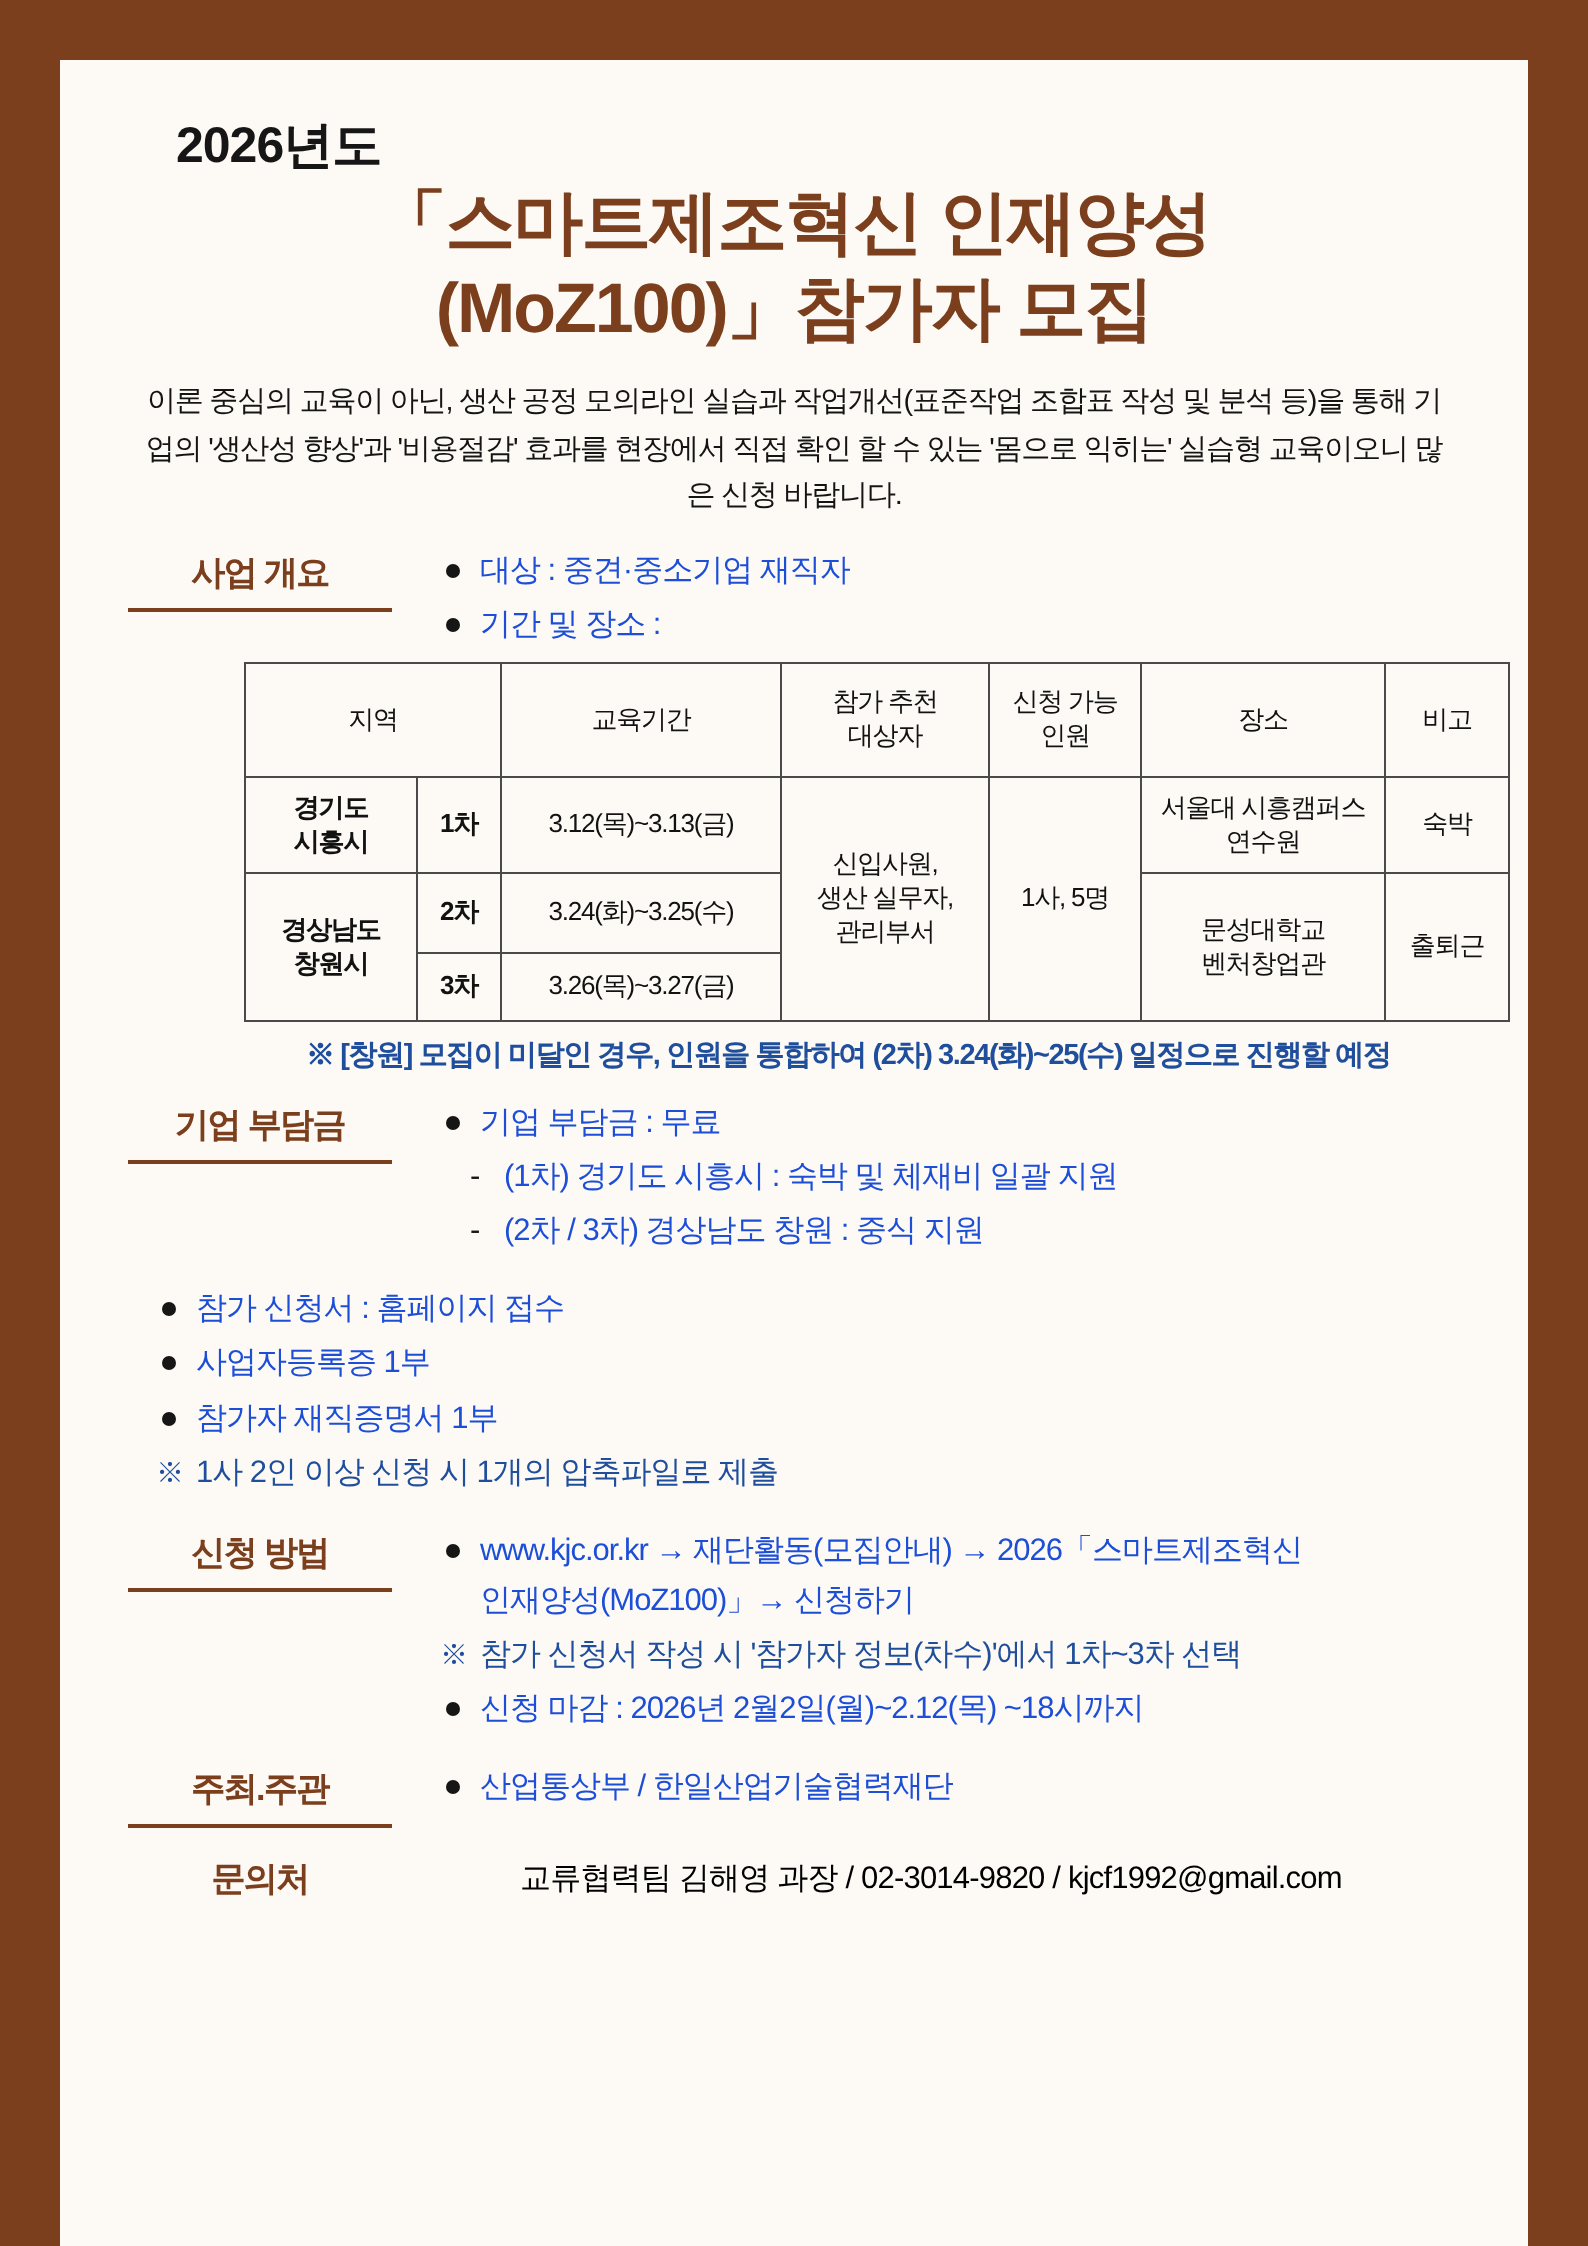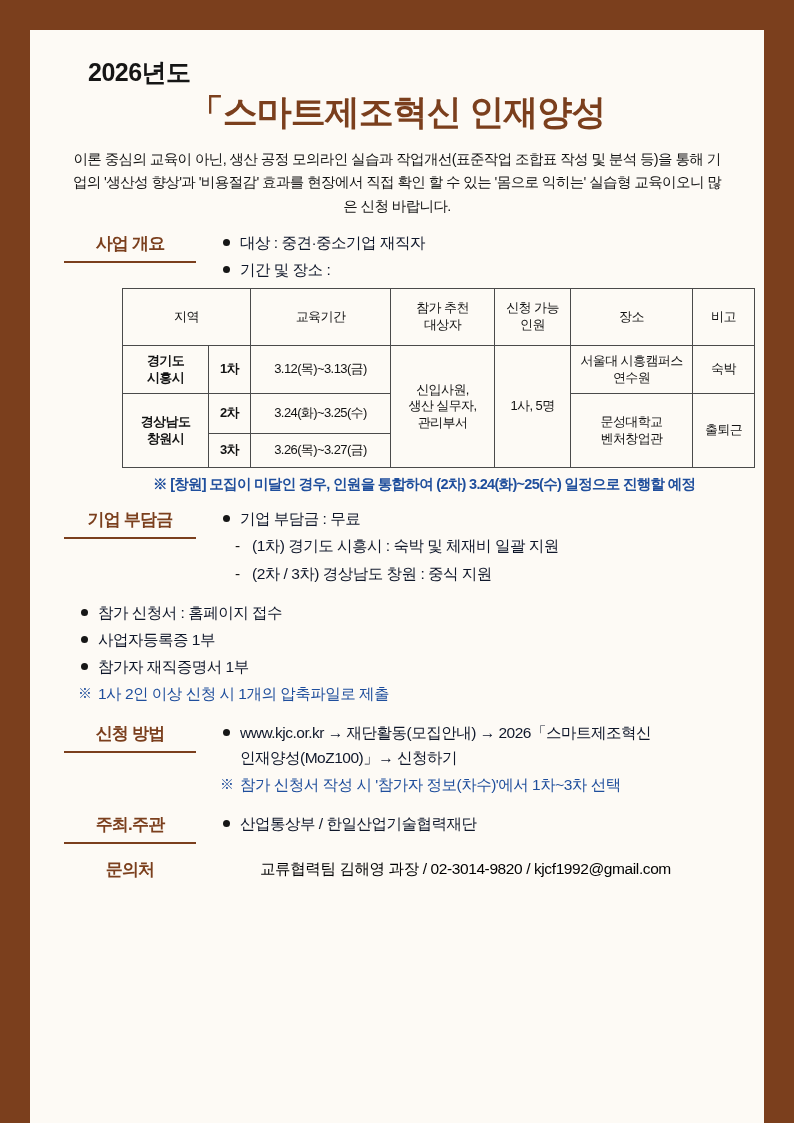--- a/index.html
+++ b/index.html
@@ -78,21 +78,21 @@
   ul.bullets {
     list-style: none;
     margin: 0;
     padding: 0;
   }
   ul.bullets li {
     position: relative;
     padding-left: 20px;
     font-size: 15.5px;
     line-height: 1.62;
-    color: #0f172a;
+    color: #1d4ed8;
     letter-spacing: -0.5px;
     margin-bottom: 2px;
   }
   ul.bullets li.dot::before {
     content: "";
     position: absolute;
     left: 3px;
     top: 9px;
     width: 7px;
     height: 7px;
@@ -177,20 +177,21 @@
 </style>
 </head>
 <body>
 
 <div class="page">
 
   <div class="title-year">2026년도</div>
 
   <div class="title-main">
     <div>「스마트제조혁신 인재양성</div>
+    <div>(MoZ100)」참가자 모집</div>
   </div>
 
   <div class="intro">이론 중심의 교육이 아닌, 생산 공정 모의라인 실습과 작업개선(표준작업 조합표 작성 및 분석 등)을 통해 기업의 '생산성 향상'과 '비용절감' 효과를 현장에서 직접 확인 할 수 있는 '몸으로 익히는' 실습형 교육이오니 많은 신청 바랍니다.</div>
 
   <div class="section">
     <div class="sec-label under">사업 개요</div>
     <div class="sec-body">
       <ul class="bullets">
         <li class="dot">대상 : 중견·중소기업 재직자</li>
         <li class="dot">기간 및 장소 :</li>
@@ -269,20 +270,21 @@
 
   <div class="section">
     <div class="sec-label under">신청 방법</div>
     <div class="sec-body">
       <ul class="bullets">
         <li class="dot">
           <span>www.kjc.or.kr → 재단활동(모집안내) → 2026「스마트제조혁신</span><br>
           <span>인재양성(MoZ100)」→ 신청하기</span>
         </li>
         <li class="note">참가 신청서 작성 시 '참가자 정보(차수)'에서 1차~3차 선택</li>
+        <li class="dot">신청 마감 : 2026년 2월2일(월)~2.12(목) ~18시까지</li>
       </ul>
     </div>
   </div>
 
   <div class="section">
     <div class="sec-label under">주최.주관</div>
     <div class="sec-body">
       <ul class="bullets">
         <li class="dot">산업통상부 / 한일산업기술협력재단</li>
       </ul>

